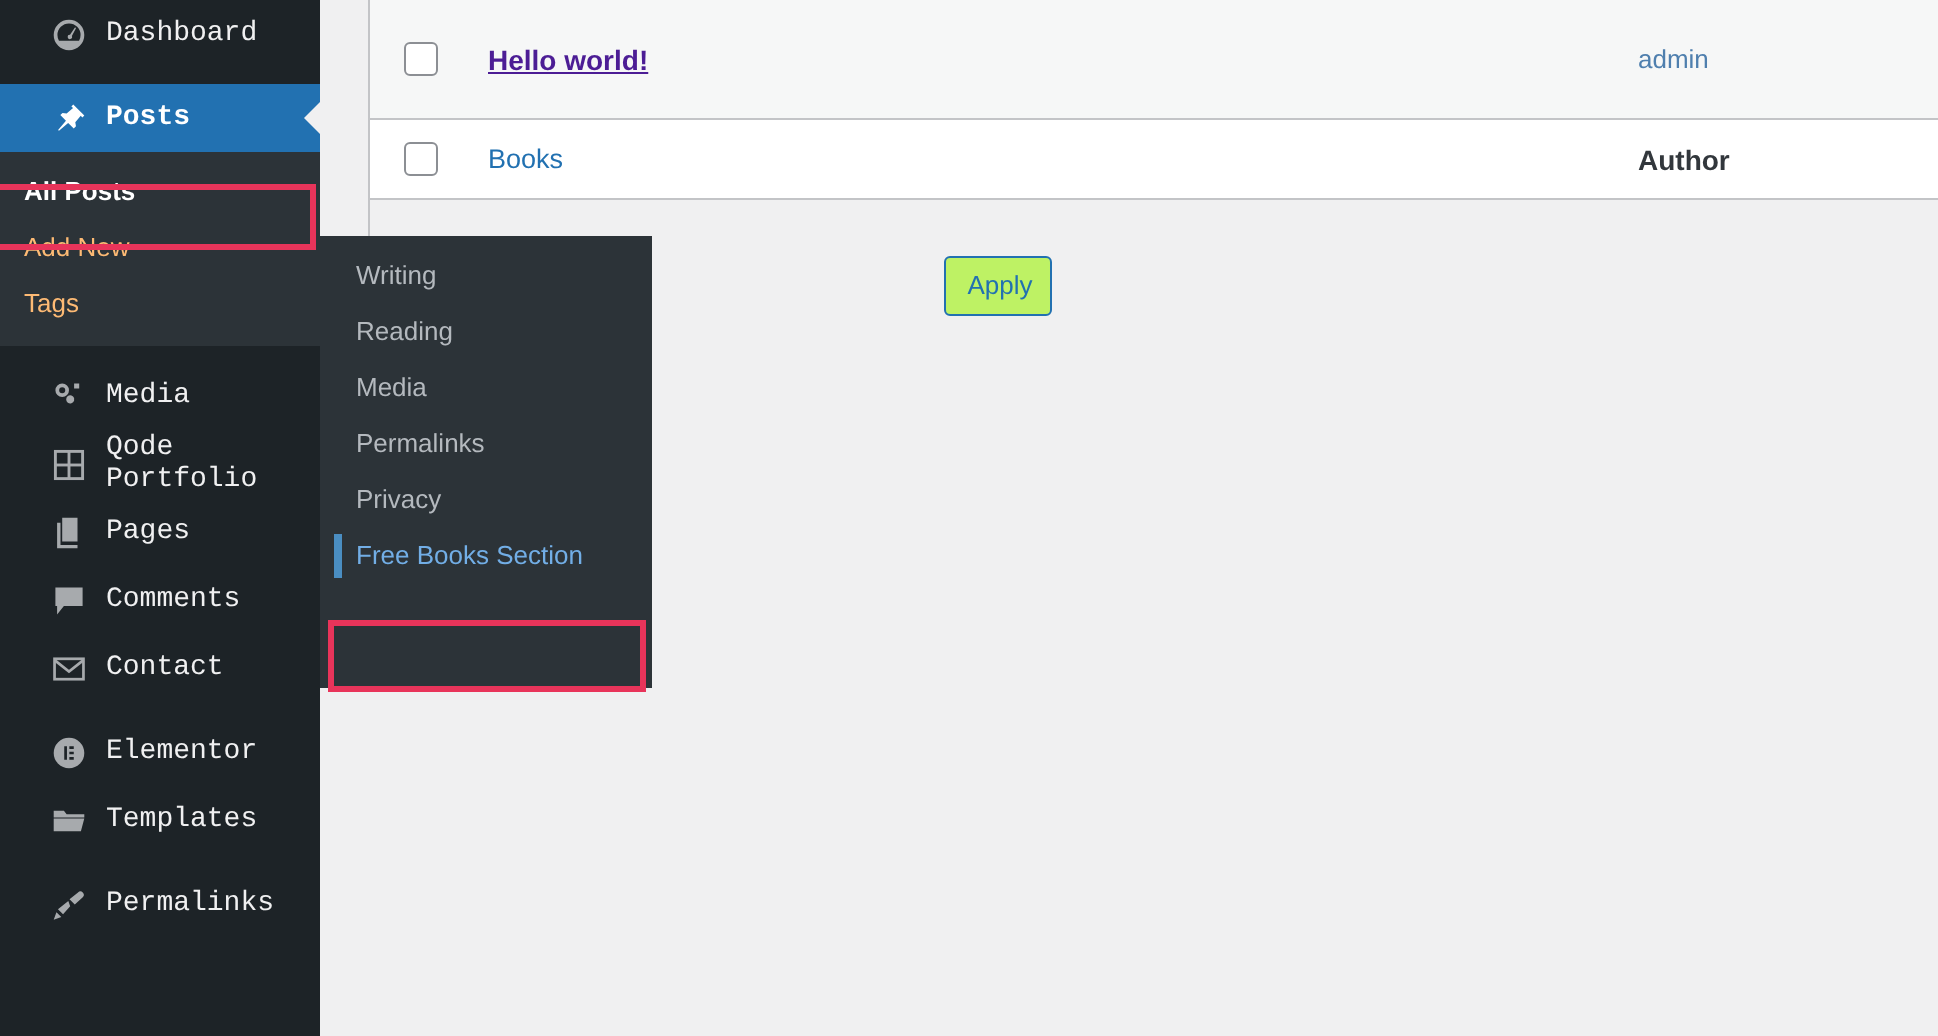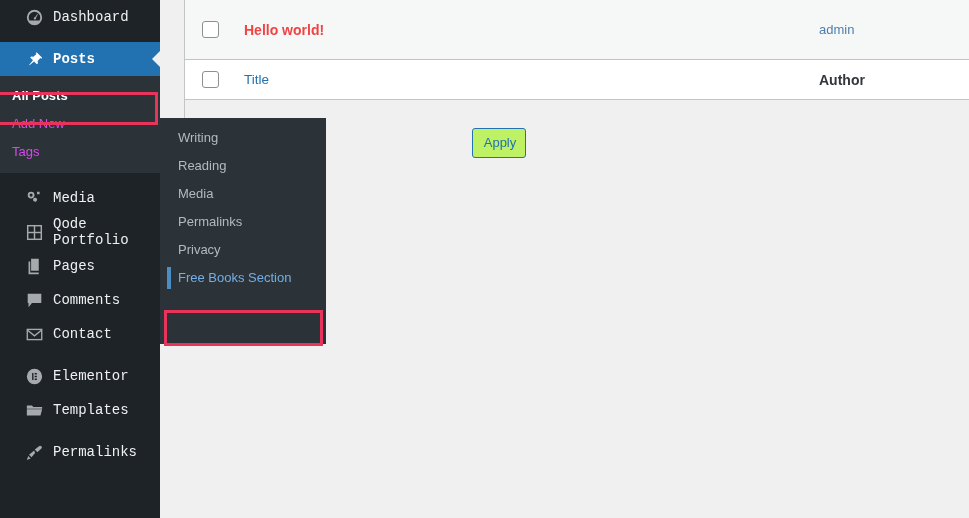--- a/index.html
+++ b/index.html
@@ -38,21 +38,21 @@
     border: 1px solid #8c8f94;
     border-radius: 3px;
     background: #fff;
     flex: 0 0 auto;
   }
   .cell-title {
     flex: 1 1 auto;
     padding-left: 25px;
     font-size: 14px;
   }
-  .cell-title.link { color: #ef4444; font-weight: 600; }
+  .cell-title.link { color: #4c1d95; font-weight: 600; text-decoration: underline; }
   .cell-title.plain { color: #2271b1; font-weight: 400; font-size: 13.5px; }
   .cell-author {
     flex: 0 0 150px;
     font-size: 13px;
   }
   .cell-author.linky { color: #4f7fae; }
   .cell-author.plain2 { color: #32373c; font-size: 14px; font-weight: bold; }
 
   
   .actions-row {
@@ -109,21 +109,21 @@
     border-style: solid;
     border-width: 8px 8px 8px 0;
     border-color: transparent #f0f0f1 transparent transparent;
   }
   .submenu-block { background: #2c3338; padding: 6px 0 7px 0; }
   .sub-item {
     display: block;
     height: 28px; line-height: 28px;
     padding-left: 12px;
     font-size: 13px;
-    color: #d946ef;
+    color: #fdba74;
   }
   .sub-item.current { color: #fff; font-weight: 700; }
   .menu-sep { height: 8px; }
 
   
   .flyout {
     position: absolute; left: 160px; top: 118px;
     width: 166px; height: 226px;
     background: #2c3338;
     z-index: 8;
@@ -166,21 +166,21 @@
     <div class="list-table">
 
       <div class="tbl-row striped">
         <div class="cb"></div>
         <div class="cell-title link">Hello world!</div>
         <div class="cell-author linky">admin</div>
       </div>
 
       <div class="tbl-row header-row">
         <div class="cb"></div>
-        <div class="cell-title plain">Title</div>
+        <div class="cell-title plain">Books</div>
         <div class="cell-author plain2">Author</div>
       </div>
     </div>
 
     <div class="actions-row">
       <div class="apply-btn">Apply</div>
     </div>
   </div>
 
   <div class="sidebar">

